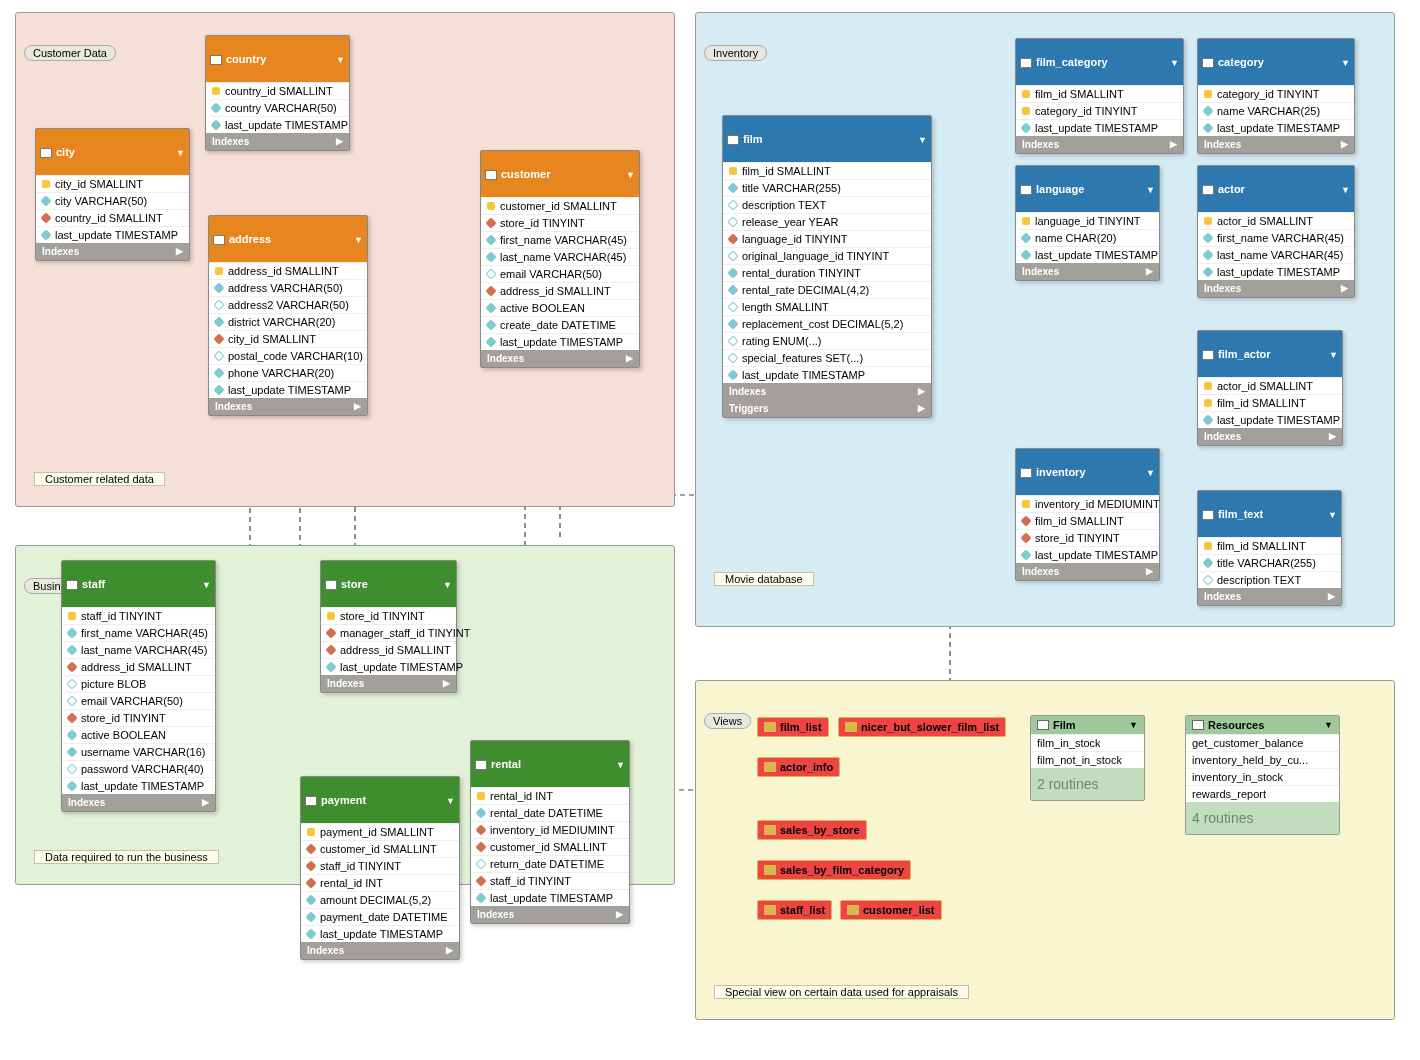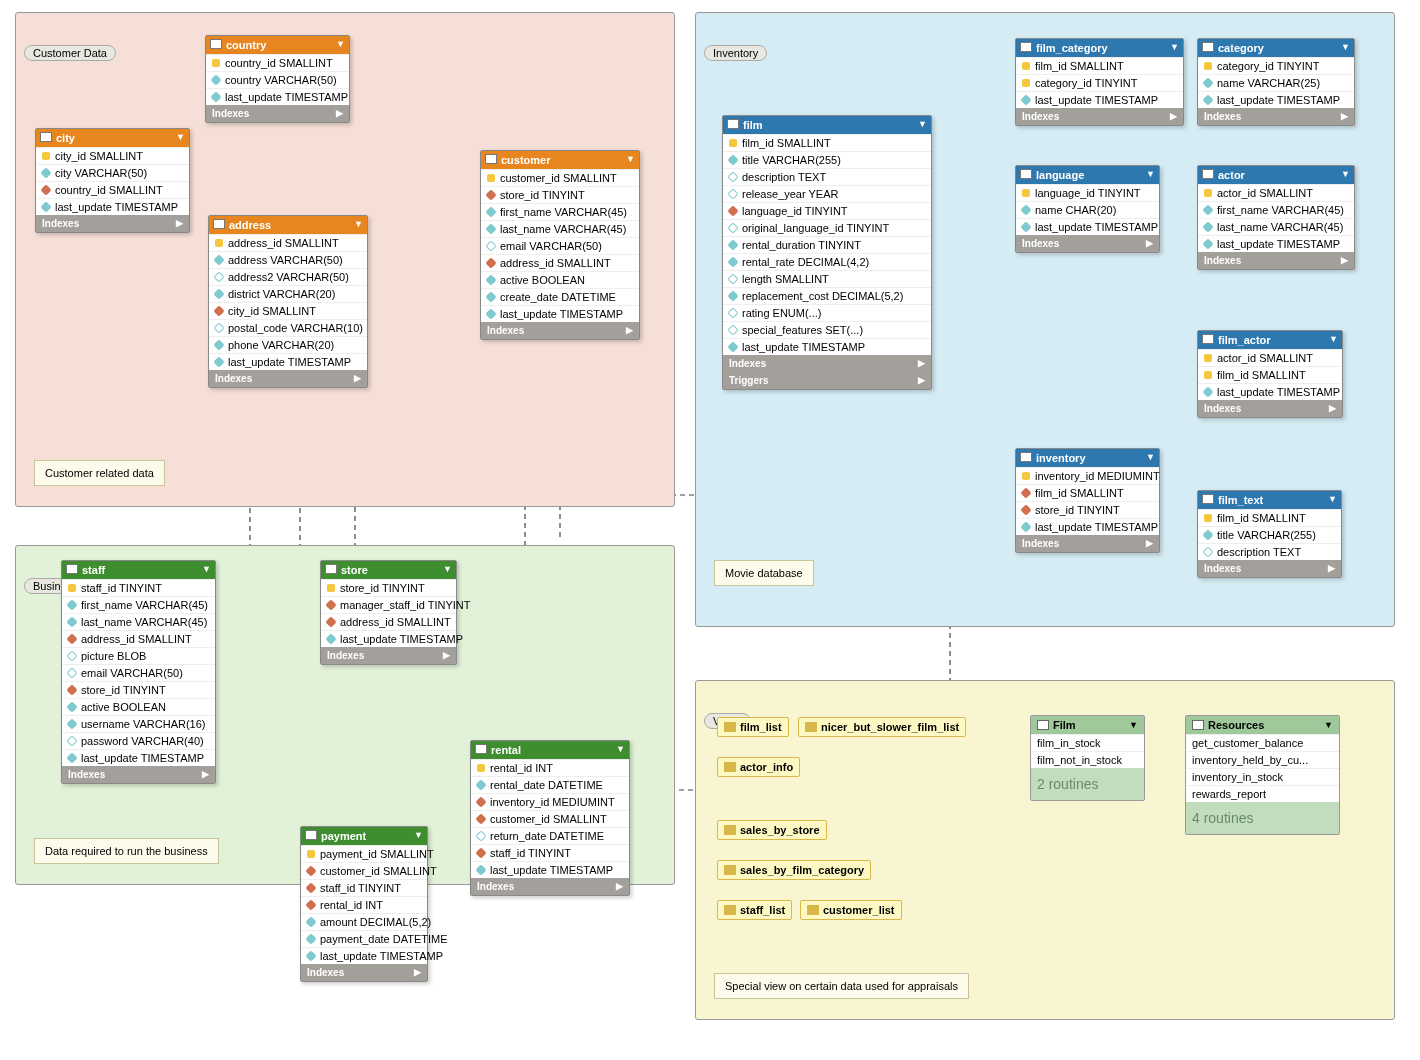--- a/index.html
+++ b/index.html
@@ -1,43 +1,43 @@
 <!DOCTYPE html>
 <html><head>
 <meta charset="utf-8">
 <style>
 * { box-sizing: border-box; margin: 0; padding: 0; }
 body { font-family: Arial, sans-serif; font-size: 11px; background: #fff; width: 1420px; height: 1060px; position: relative; }
 .canvas { position: relative; width: 1420px; height: 1060px; }
 .region { position: absolute; border: 1px solid #999; border-radius: 3px; }
 .region-label { position: absolute; top: -8px; left: 8px; background: #e8e8e0; padding: 1px 8px; border: 1px solid #aaa; border-radius: 8px; font-size: 11px; margin-top: 40px; }
-.region-note { position: absolute; background: #fdfcec; border: 1px solid #c8c49a; padding: 6px 10px; font-size: 11px; }
+.region-note { position: absolute; background: #fdfcec; border: 1px solid #c8c49a; padding: 0 10px; font-size: 11px; }
 .r-customer { background: #f5dfd6; }
 .r-business { background: #e2f2d8; }
 .r-inventory { background: #d6ecf5; }
 .r-views { background: #f9f5d0; }
 
 .tbl { position: absolute; background: #fff; border: 1px solid #888; border-radius: 2px; box-shadow: 2px 2px 4px rgba(0,0,0,0.2); }
-.tbl-header { display: flex; align-items: flex-start; padding: 3px 4px; color: #fff; font-weight: bold; font-size: 11px; }
+.tbl-header { display: flex; align-items: flex-end; padding: 17px 4px; color: #fff; font-weight: bold; font-size: 11px; }
 .tbl-header .ticon { width: 12px; height: 10px; margin-right: 4px; background: #fff; border: 1px solid #777; display: inline-block; }
 .tbl-header .tarrow { margin-left: auto; font-size: 9px; }
 .orange .tbl-header { background: #e7861f; }
 .green .tbl-header { background: #3e8e2f; }
 .blue .tbl-header { background: #2e78b0; }
 .tbl-cols { }
 .tbl-col { display: flex; align-items: center; padding: 2px 6px; border-top: 1px solid #eee; font-size: 11px; white-space: nowrap; }
 .tbl-col .cicon { width: 8px; height: 8px; margin-right: 5px; border-radius: 2px; display: inline-block; flex-shrink: 0; }
 .ci-pk { background: #f4c73c; }
 .ci-fk { background: #d07050; transform: rotate(45deg); }
 .ci-col { background: #7fc9d0; transform: rotate(45deg); }
 .ci-colh { background: #fff; border: 1px solid #7fc9d0; transform: rotate(45deg); }
 .tbl-footer { background: #a3a09b; color: #fff; font-weight: bold; font-size: 10px; padding: 3px 6px; display: flex; justify-content: space-between; }
 .tbl-footer .farrow { font-size: 9px; }
 
-.view-pill { position: absolute; background: #fef9c3; border: 1px solid #d8b84a; border-radius: 2px; padding: 3px 6px; display: flex; align-items: center; font-weight: bold; font-size: 11px; }
+.view-pill { position: absolute; background: #ef4444; border: 1px solid #d8b84a; border-radius: 2px; padding: 3px 6px; display: flex; align-items: center; font-weight: bold; font-size: 11px; margin-left: 40px; }
 .view-pill .vicon { width: 12px; height: 10px; margin-right: 4px; background: #d8b84a; display: inline-block; }
 
 .routine-box { position: absolute; background: #fff; border: 1px solid #999; border-radius: 2px; }
 .routine-box .rheader { background: #9fc99a; padding: 3px 6px; font-weight: bold; display: flex; align-items: center; }
 .routine-box .rheader .ricon { width: 12px; height: 10px; background: #fff; border: 1px solid #666; margin-right: 4px; }
 .routine-box .rheader .rarrow { margin-left: auto; font-size: 9px; }
 .routine-box .ritem { padding: 2px 6px; border-top: 1px solid #eee; font-size: 11px; white-space: nowrap; }
 .routine-box .rfooter { background: #c2ddbe; color: #6a8a66; font-size: 14px; padding: 8px 6px; }
 
 svg.connections { position: absolute; top: 0; left: 0; width: 1420px; height: 1060px; pointer-events: none; }
@@ -321,21 +321,21 @@
         <div class="tbl-col">
           <span class="cicon ci-col"></span>
           <span>last_update TIMESTAMP</span>
         </div>
       </div>
       <div class="tbl-footer">
         <span>Indexes</span>
         <span class="farrow">▶</span>
       </div>
     </div>
-  <div class="tbl green" style="left:300px;top:826px;width:128px">
+  <div class="tbl green" style="left:300px;top:776px;width:160px">
       <div class="tbl-header">
         <span class="ticon"></span>
         <span>payment</span>
         <span class="tarrow">▼</span>
       </div>
       <div class="tbl-cols">
         <div class="tbl-col">
           <span class="cicon ci-pk"></span>
           <span>payment_id SMALLINT</span>
         </div>

